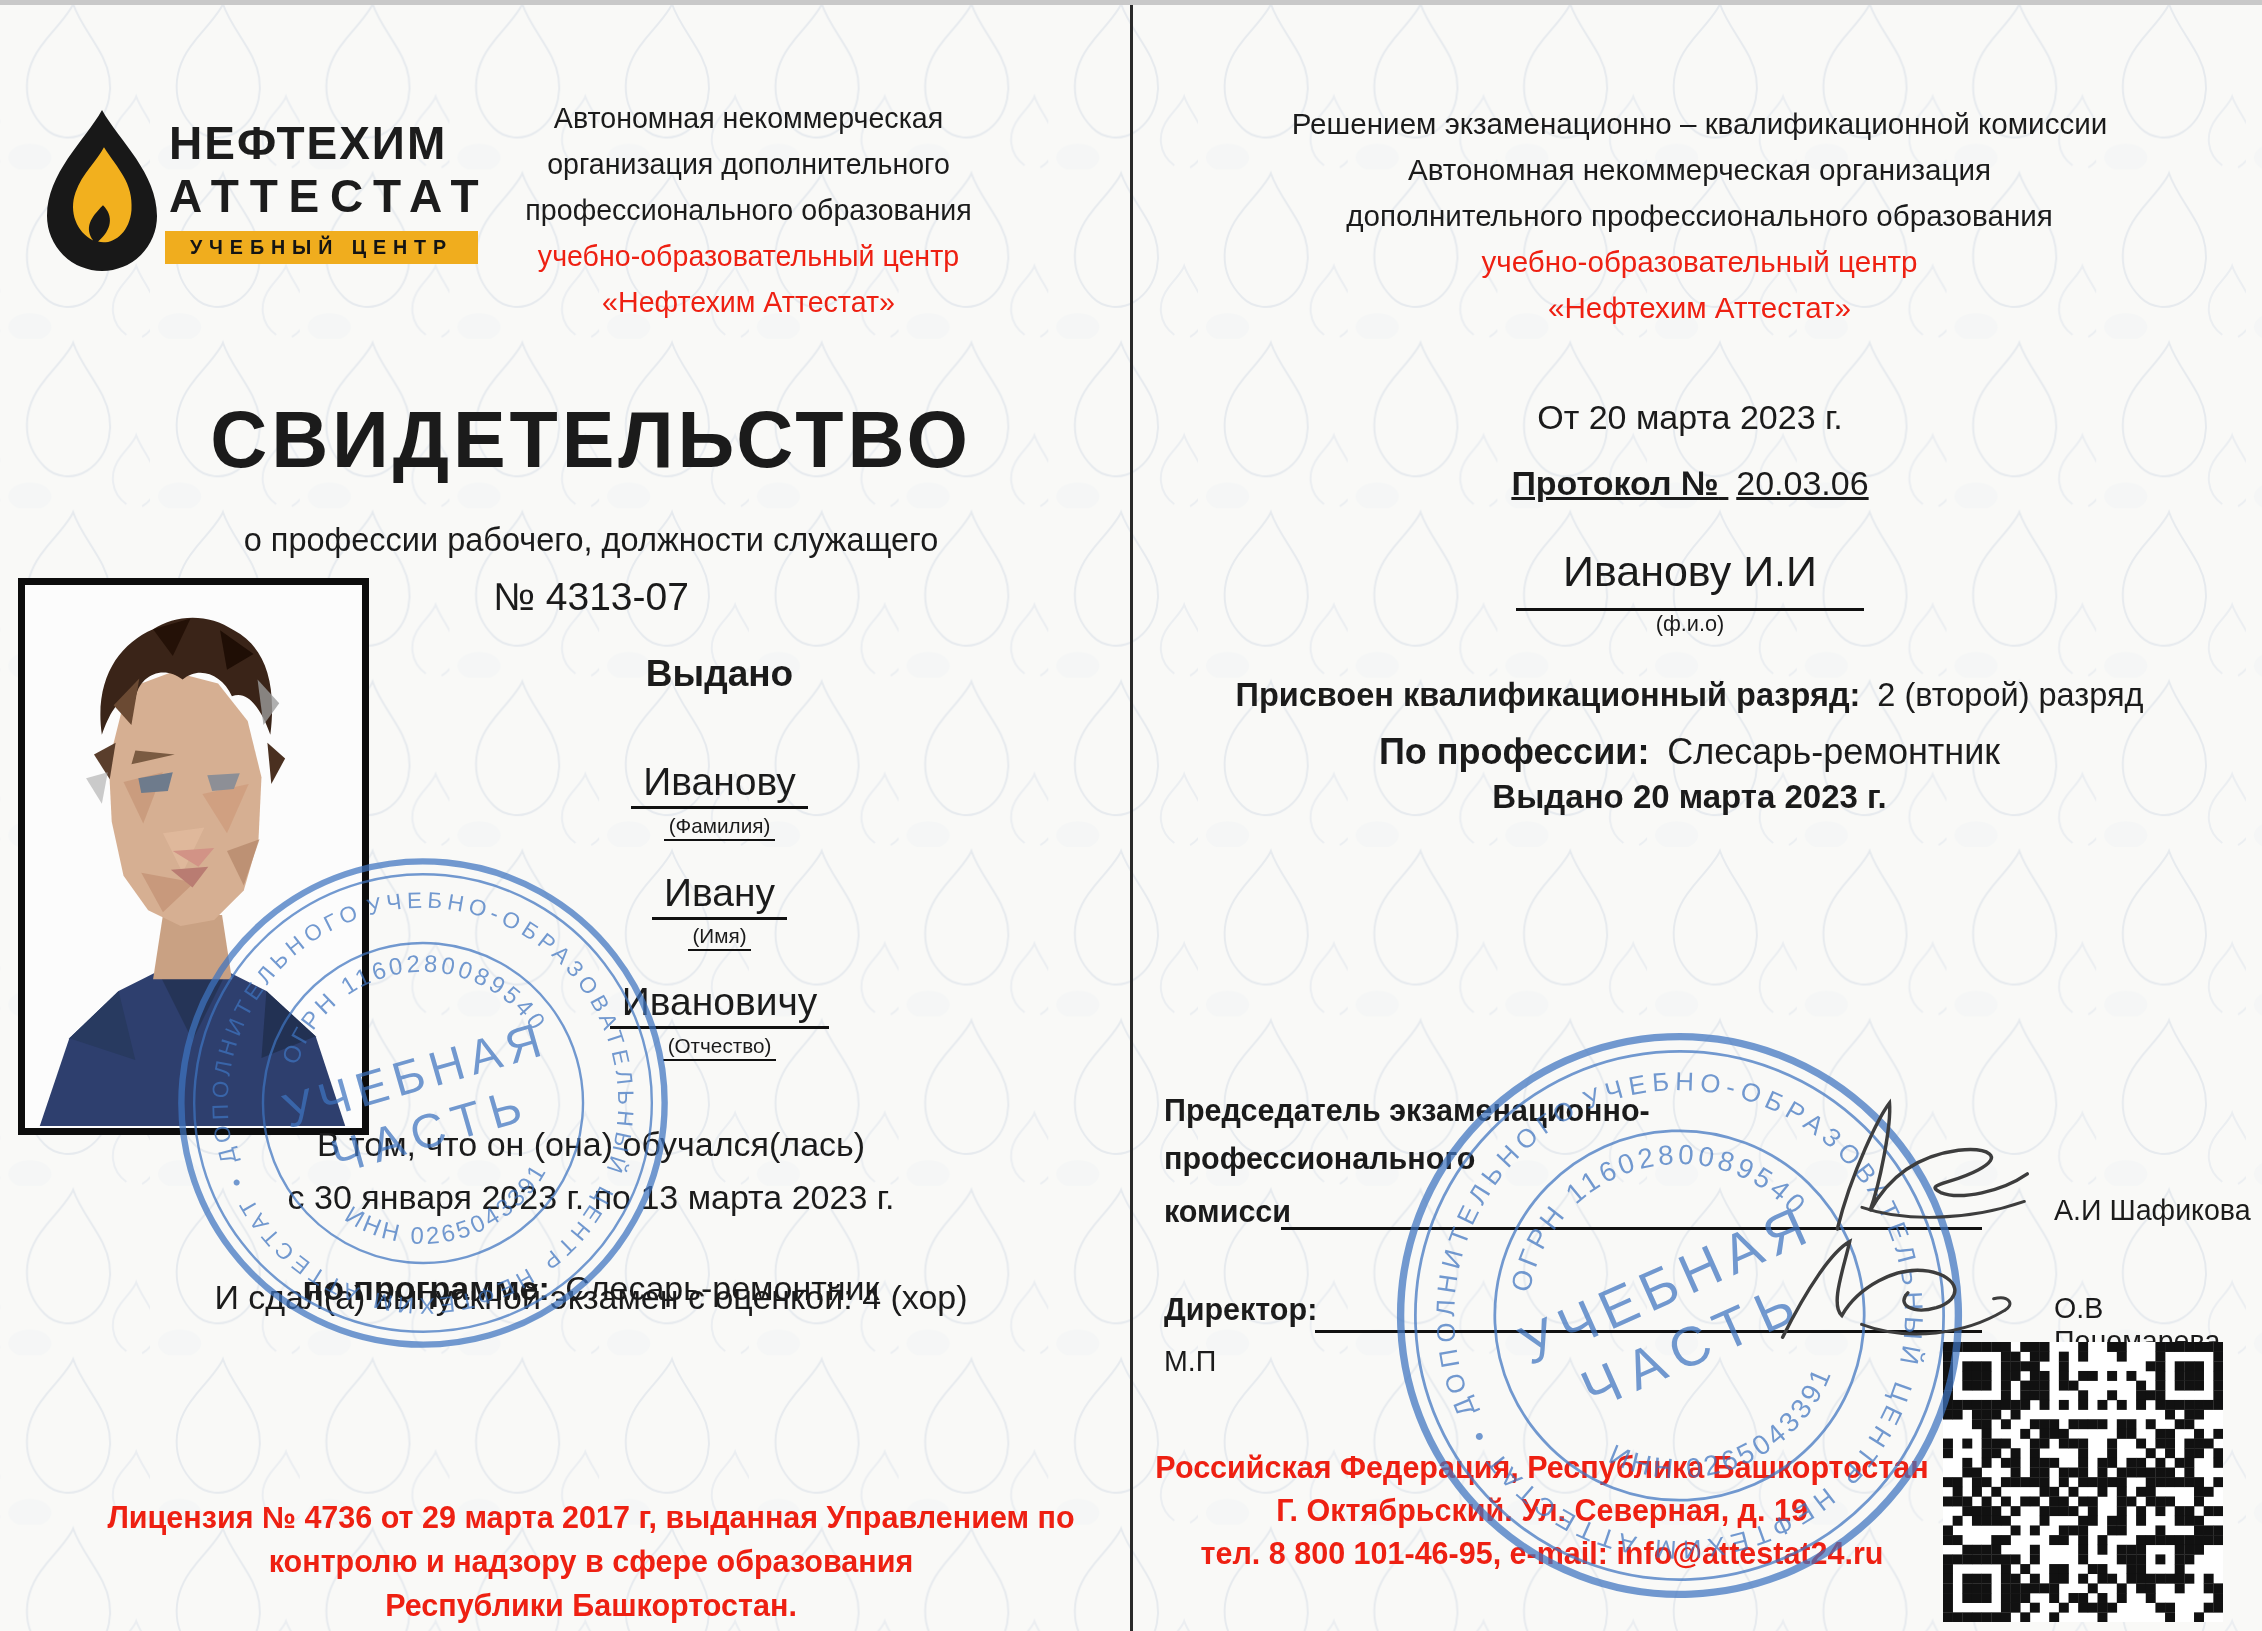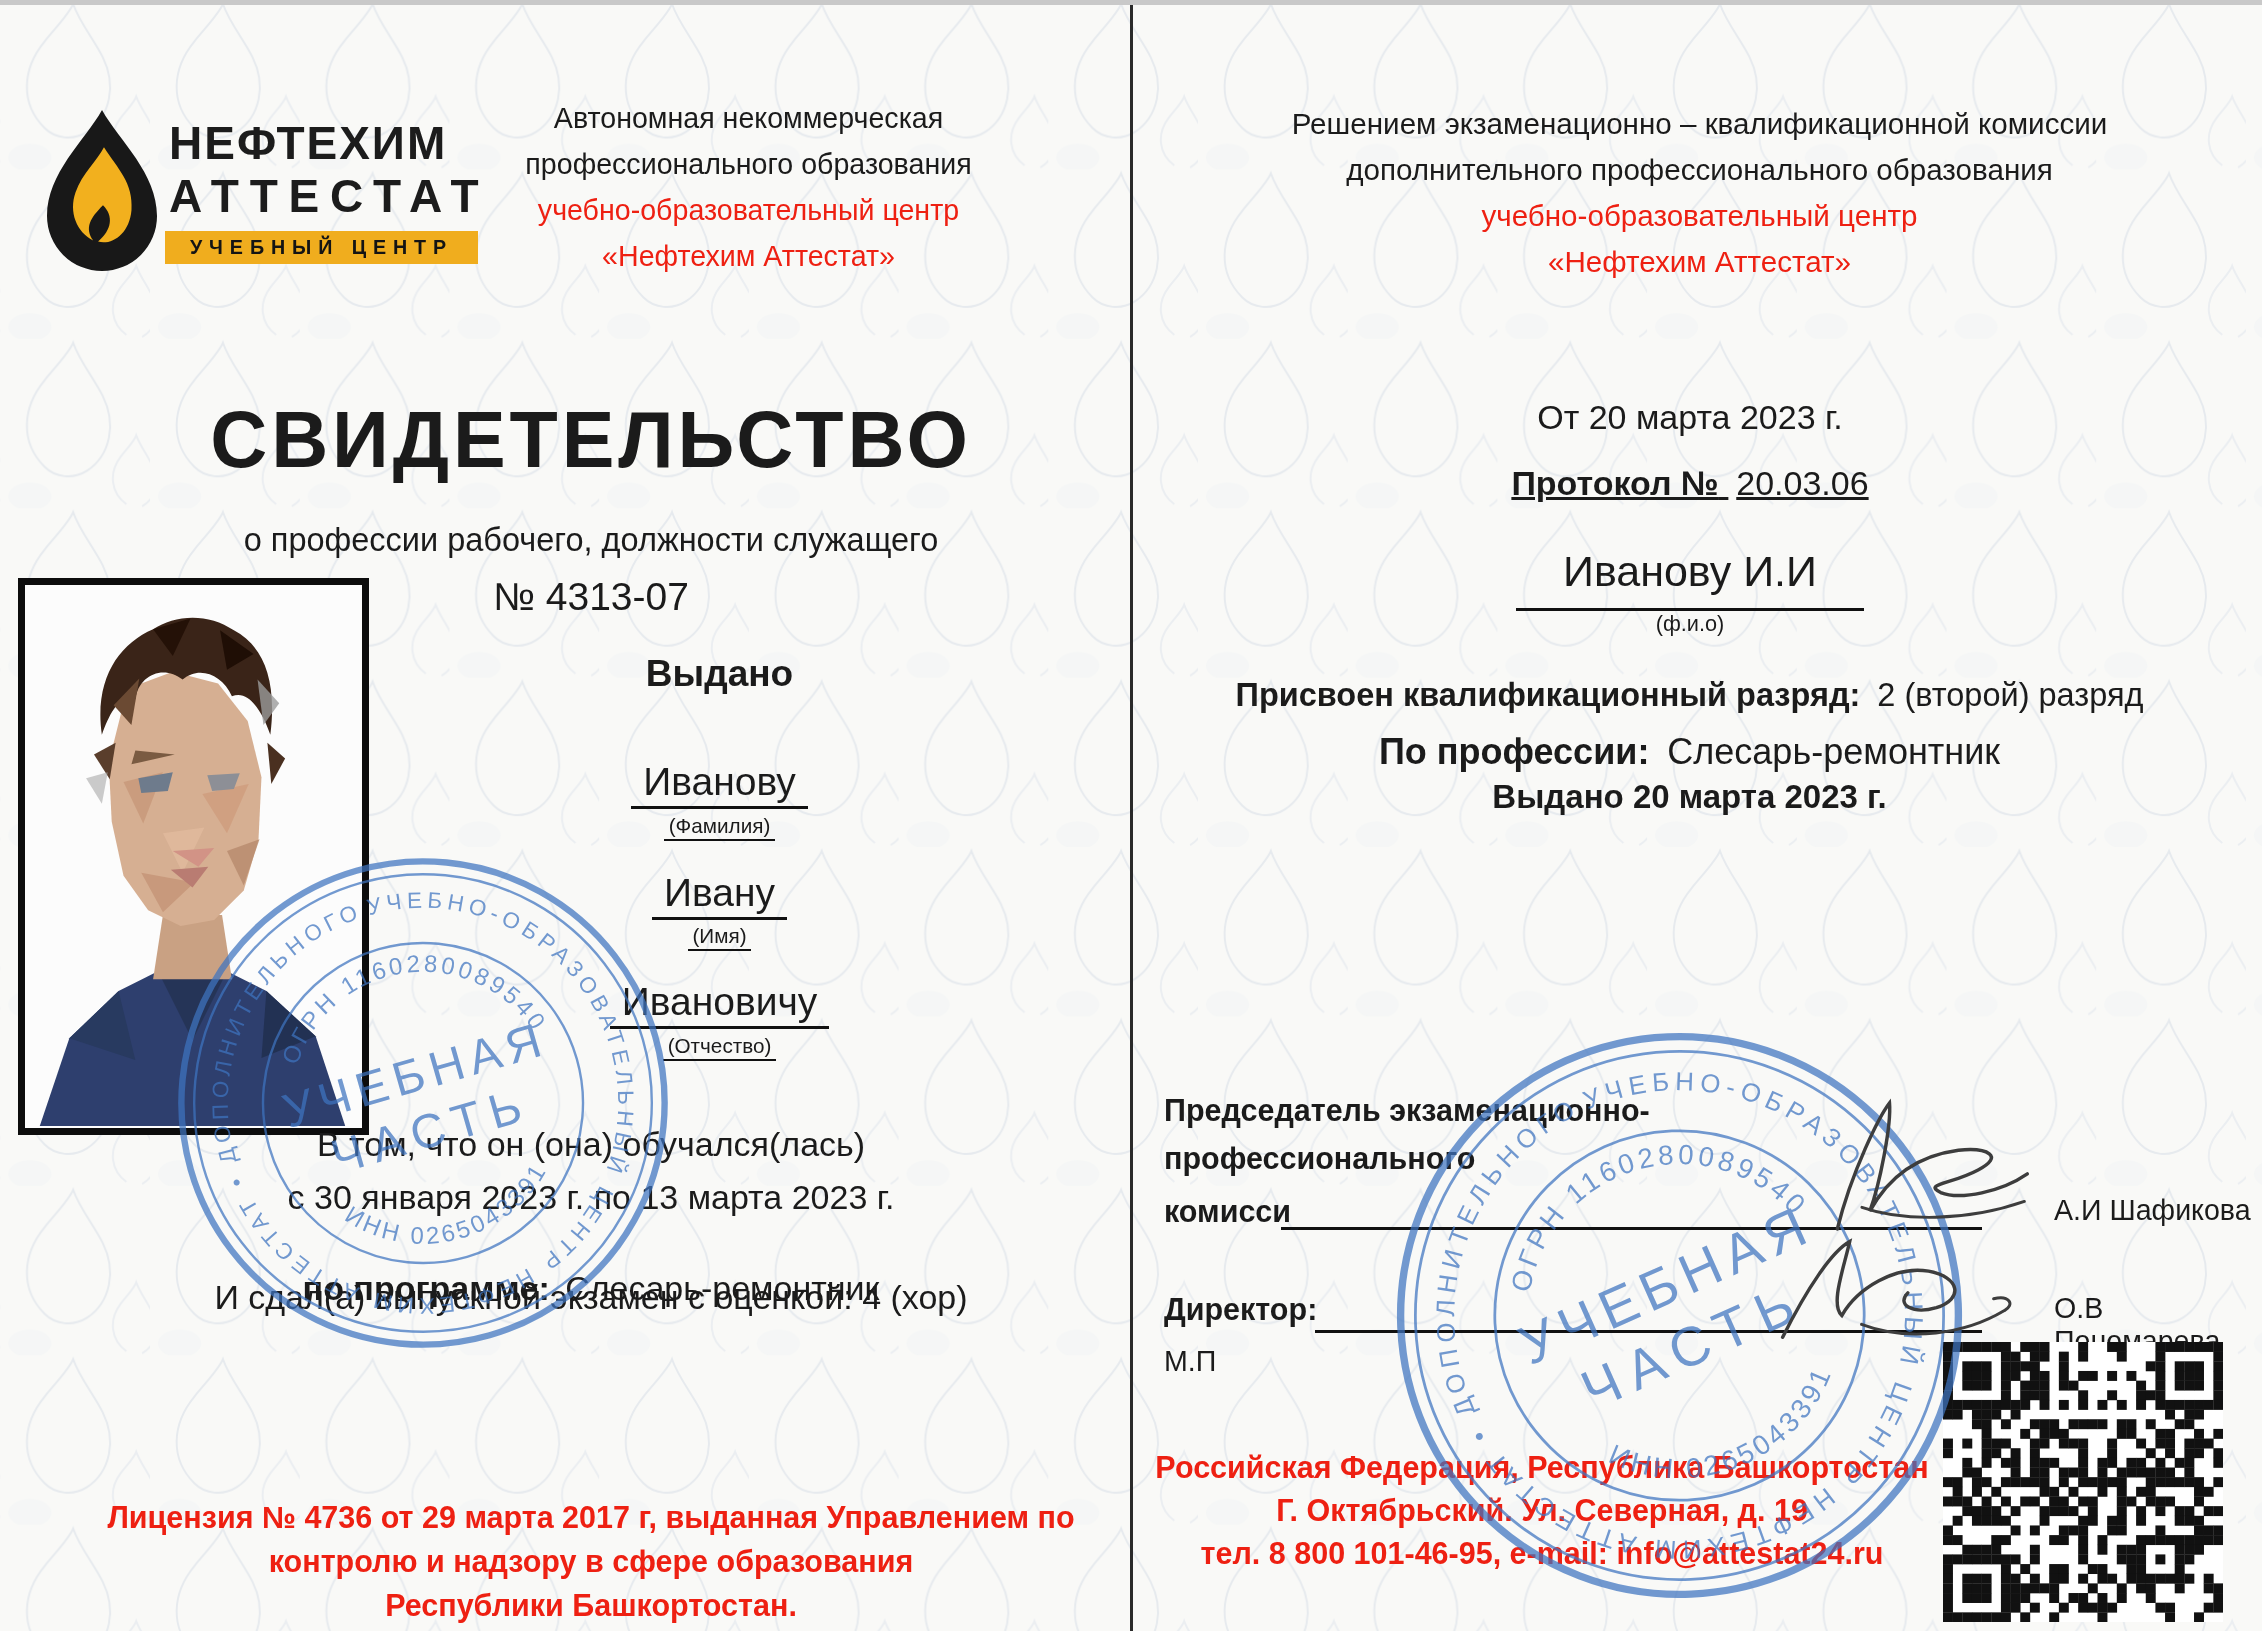--- a/index.html
+++ b/index.html
@@ -51,20 +51,21 @@
   <svg class="a z1" style="left:41px;top:108px;" width="123" height="165" viewBox="0 0 125 168">
     <path d="M62,2 C80,34 118,66 118,110 A56,56 0 1 1 6,110 C6,66 44,34 62,2 Z" fill="#181818"></path>
     <path d="M64,40 C78,62 94,76 92,104 C90,128 72,140 58,136 C72,124 74,110 63,99 C50,112 44,122 53,135 C36,126 28,106 35,86 C42,66 57,54 64,40 Z" fill="#f2b01e"></path>
   </svg>
   <div class="a z1" style="left:169px;top:116px;font-size:46px;font-weight:900;letter-spacing:2px;color:#1c1c1c;">НЕФТЕХИМ</div>
   <div class="a z1" style="left:169px;top:169px;font-size:46px;font-weight:900;letter-spacing:10.8px;color:#1c1c1c;">АТТЕСТАТ</div>
   <div class="a z1 ctr" style="left:165px;top:231px;width:313px;height:33px;line-height:33px;background:var(--yellow,#f0ad1e);font-size:19.7px;font-weight:800;letter-spacing:6.9px;color:#141414;">УЧЕБНЫЙ ЦЕНТР</div>
 
   <div class="a z1 ctr" style="left:512px;top:95px;width:473px;">
     <div class="orgline">Автономная некоммерческая</div>
+    <div class="orgline">организация дополнительного</div>
     <div class="orgline">профессионального образования</div>
     <div class="orgline red">учебно-образовательный центр</div>
     <div class="orgline red">«Нефтехим Аттестат»</div>
   </div>
 
   <div class="a z1 ctr title" style="left:59px;top:394px;width:1064px;">СВИДЕТЕЛЬСТВО</div>
   <div class="a z1 ctr" style="left:59px;top:522px;width:1064px;font-size:32.5px;">о профессии рабочего, должности служащего</div>
   <div class="a z1 ctr" style="left:59px;top:575px;width:1064px;font-size:39px;">№ 4313-07</div>
 
   <div class="a photo-frame" style="left:17.7px;top:578px;width:351px;height:557px;">
@@ -156,20 +157,21 @@
       <text x="160" y="152" text-anchor="middle" font-size="30" letter-spacing="4" fill="#3e74c0" stroke="none">УЧЕБНАЯ</text>
       <text x="160" y="188" text-anchor="middle" font-size="30" letter-spacing="6" fill="#3e74c0" stroke="none">ЧАСТЬ</text>
     </g>
   </svg>
 </div>
 
 <div>
 
   <div class="a z1 ctr" style="left:1153px;top:101px;width:1093px;">
     <div class="rhline">Решением экзаменационно – квалификационной комиссии</div>
+    <div class="rhline">Автономная некоммерческая организация</div>
     <div class="rhline">дополнительного профессионального образования</div>
     <div class="rhline red">учебно-образовательный центр</div>
     <div class="rhline red">«Нефтехим Аттестат»</div>
   </div>
 
   <div class="a z1 ctr" style="left:1153px;top:398px;width:1074px;font-size:34px;">От 20 марта 2023 г.</div>
 
   <div class="a z1 ctr" style="left:1153px;top:464px;width:1074px;font-size:34px;text-decoration:underline;">
     <span class="b">Протокол №</span>
     <span style="margin-left:7.9px;">20.03.06</span>

